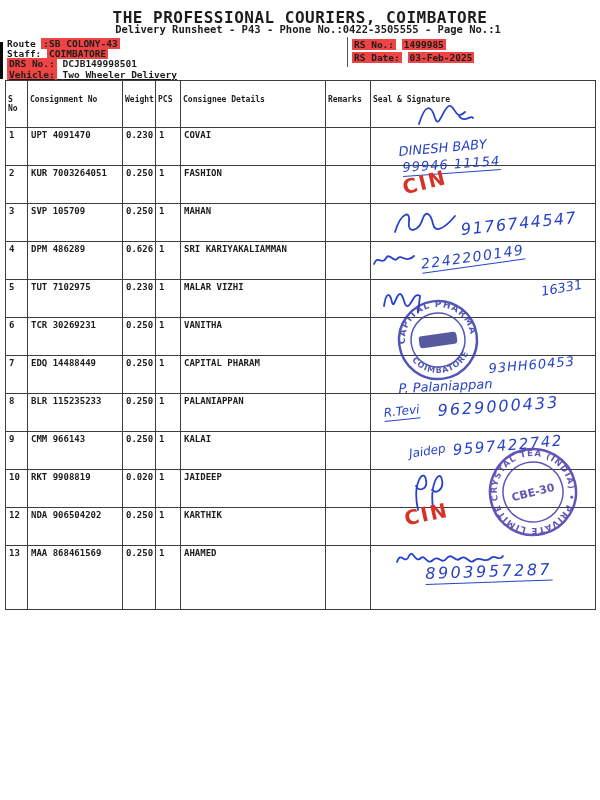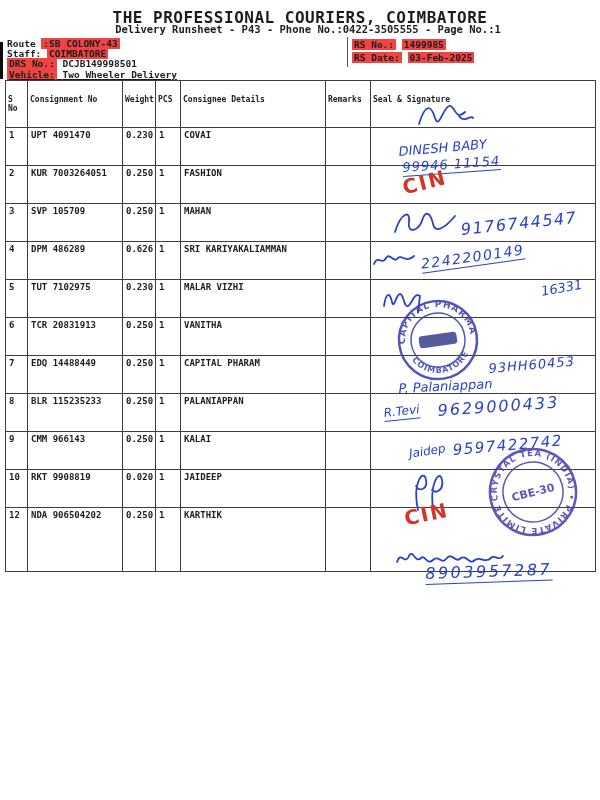--- a/index.html
+++ b/index.html
@@ -139,21 +139,21 @@
           <td>5</td>
           <td>TUT 7102975</td>
           <td>0.230</td>
           <td>1</td>
           <td>MALAR VIZHI</td>
           <td></td>
           <td></td>
         </tr>
         <tr>
           <td>6</td>
-          <td>TCR 20831913</td>
+          <td>TCR 30269231</td>
           <td>0.250</td>
           <td>1</td>
           <td>VANITHA</td>
           <td></td>
           <td></td>
         </tr>
         <tr>
           <td>7</td>
           <td>EDQ 14488449</td>
           <td>0.250</td>
@@ -188,20 +188,29 @@
           <td>JAIDEEP</td>
           <td></td>
           <td></td>
         </tr>
         <tr>
           <td>12</td>
           <td>NDA 906504202</td>
           <td>0.250</td>
           <td>1</td>
           <td>KARTHIK</td>
+          <td></td>
+          <td></td>
+        </tr>
+        <tr>
+          <td>13</td>
+          <td>MAA 868461569</td>
+          <td>0.250</td>
+          <td>1</td>
+          <td>AHAMED</td>
           <td></td>
           <td></td>
         </tr>
       </tbody>
   </table>
 
   <div class="overlay">
 
     <svg class="scrib" style="left:415px; top:98px;" width="60" height="34" viewBox="0 0 60 34">
       <path d="M4,26 C10,6 16,6 20,20 C24,32 28,10 34,8 C40,6 40,24 50,14 M44,18 C50,26 56,16 58,20"></path>

